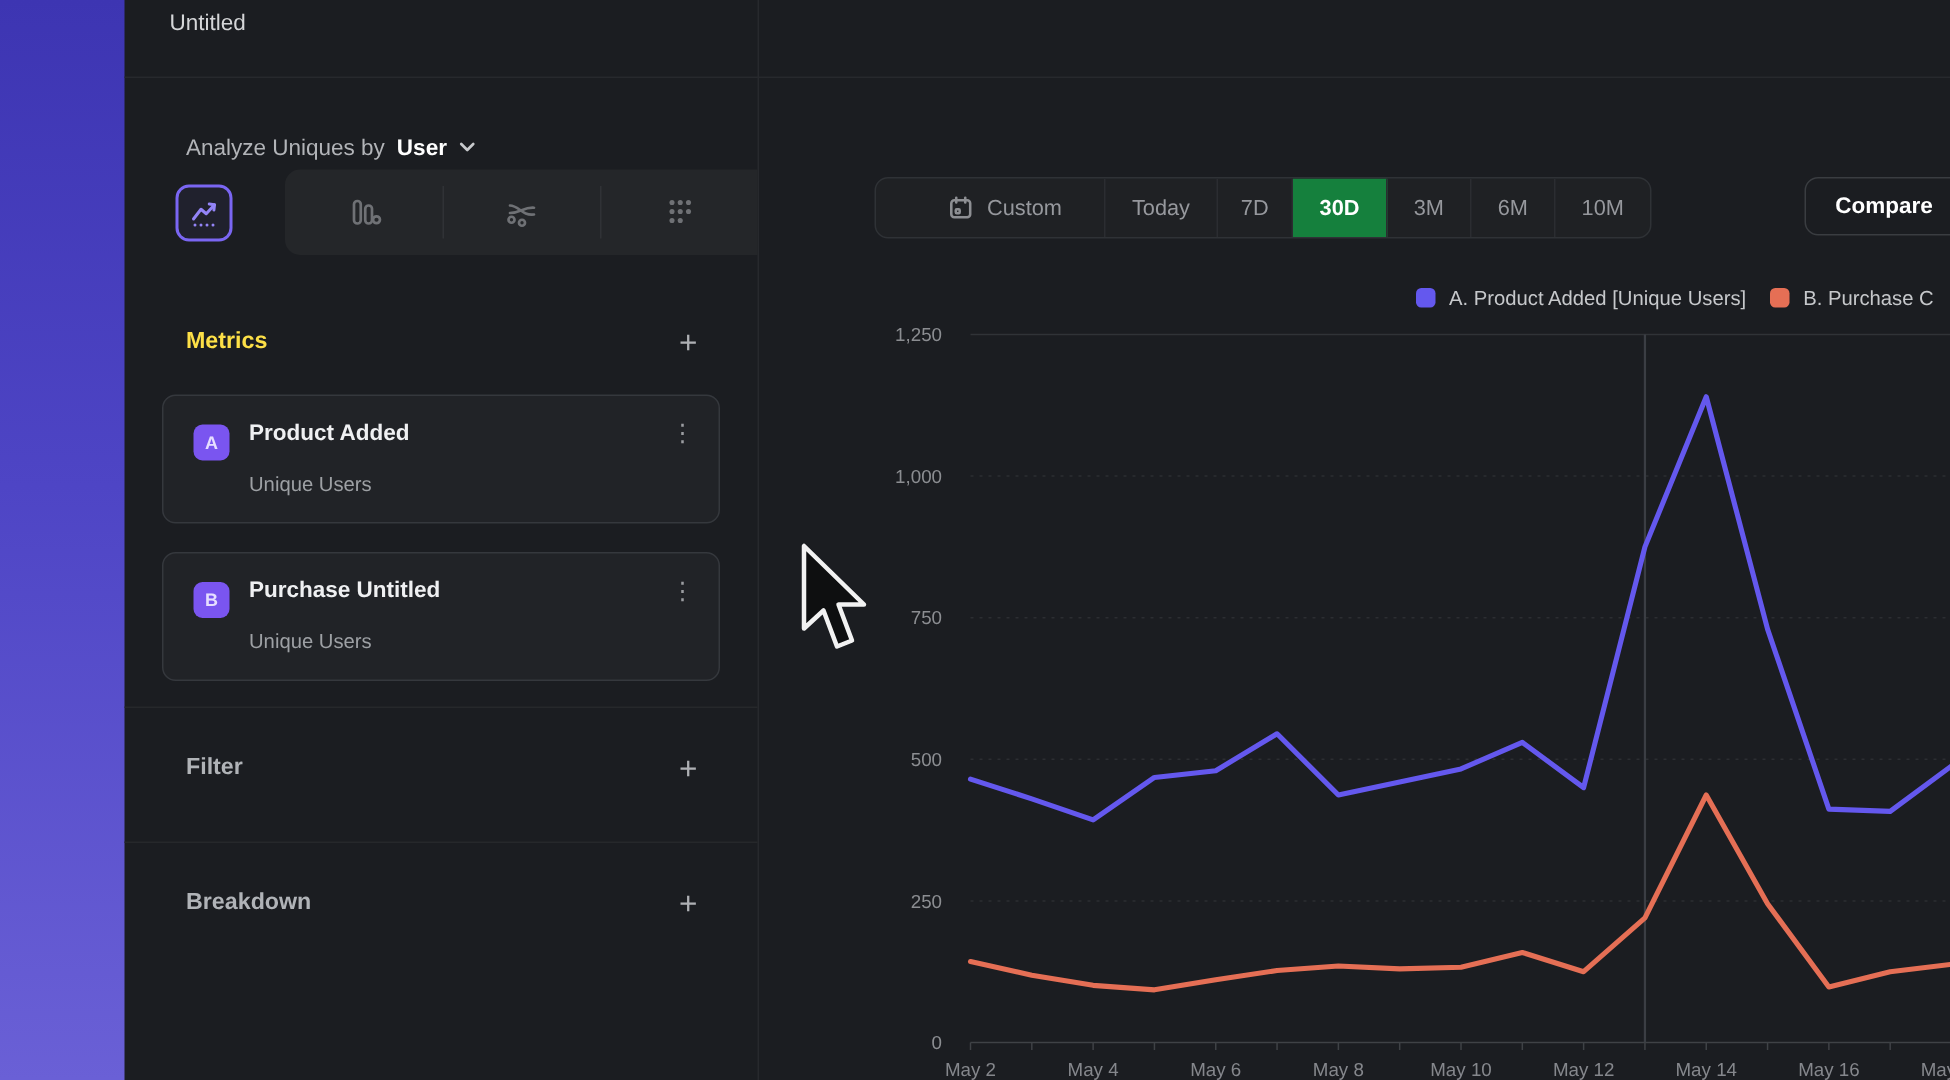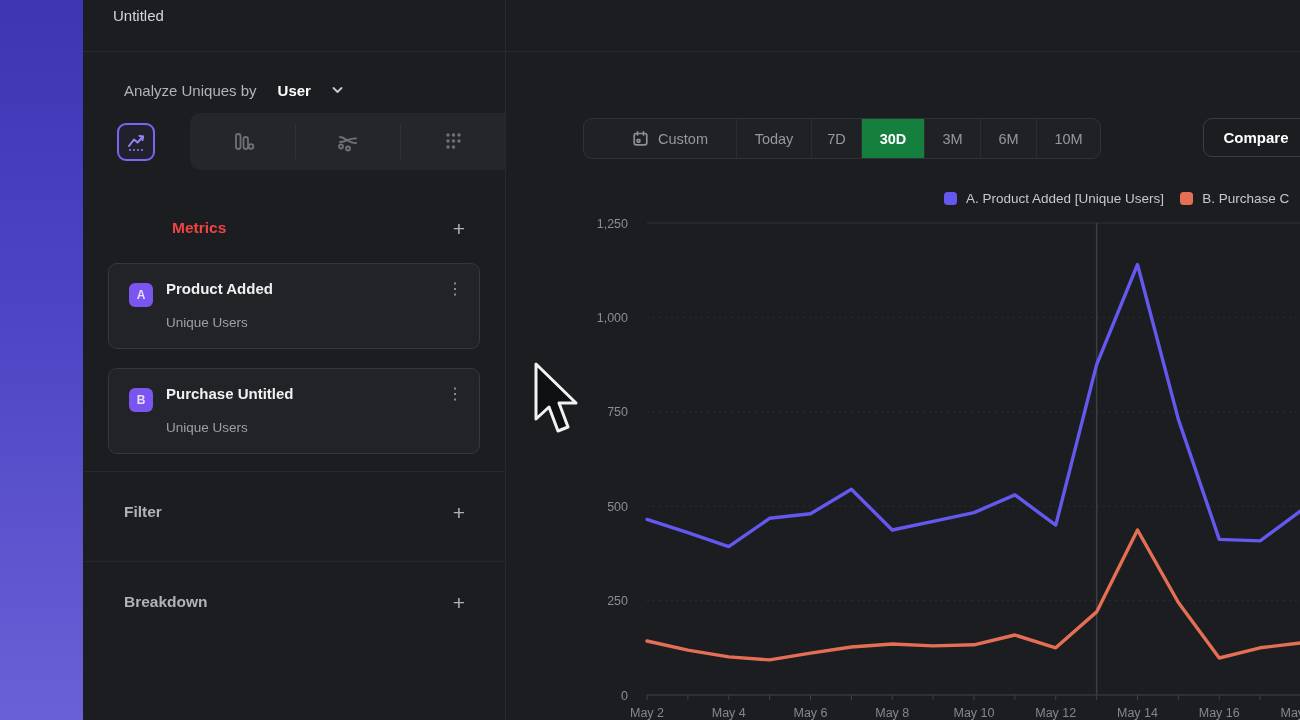--- a/index.html
+++ b/index.html
@@ -11,37 +11,37 @@
          background:linear-gradient(180deg,#3d35b2 0%,#4e45c5 45%,#6a60d6 100%);}
 
   
   .topbar{position:absolute;left:83px;top:0;width:1217px;height:51px;border-bottom:1px solid #27292d;}
   .doc-title{position:absolute;left:30px;top:7px;font-size:15px;font-weight:500;color:#d5d6d8;}
 
   .vdivider{position:absolute;left:505px;top:0;width:1px;height:720px;background:#27292d;}
 
   
   .sidebar{position:absolute;left:83px;top:51px;width:422px;bottom:0;}
-  .analyze-row{position:absolute;left:0;top:8px;height:62px;width:100%;display:flex;align-items:center;
-               padding-left:41px;box-sizing:border-box;gap:21px;font-size:15px;}
+  .analyze-row{position:absolute;left:0;top:16px;height:62px;width:100%;display:flex;align-items:center;
+               padding-left:41px;box-sizing:border-box;gap:8px;font-size:15px;}
   .analyze-label{color:#b2b4b8;}
   .analyze-value{color:#ffffff;font-weight:700;}
 
   .tabs{position:absolute;left:0;top:62px;width:422px;height:57px;}
   .tabs-raised{position:absolute;left:107px;top:0;right:0;height:57px;background:#242629;
                border-radius:10px 0 0 10px;}
   .tabs-sep{position:absolute;top:11px;bottom:11px;width:1px;background:#303236;}
   .tab-cell{position:absolute;top:0;height:57px;width:105px;display:flex;align-items:center;justify-content:center;}
   .tab-active-box{width:38px;height:38px;border:2px solid #7a66f2;border-radius:9px;box-sizing:border-box;
                   background:rgba(122,102,245,0.06);display:flex;align-items:center;justify-content:center;}
 
   .metrics-header,.side-row{position:absolute;left:41px;right:40px;height:34px;
                             display:flex;justify-content:space-between;align-items:center;}
   .metrics-header{top:160px;}
-  .section-title{font-size:15.5px;font-weight:700;color:#ef4444;margin-left:48px;}
+  .section-title{font-size:15.5px;font-weight:700;color:#fde047;}
   .row-label{font-size:15.5px;font-weight:600;color:#b0b3b7;}
   .plus{font-size:21px;font-weight:300;color:#aeb0b4;line-height:1;}
 
   .metric-card{position:absolute;left:25px;width:372px;height:86px;background:#212327;
                border:1px solid #35383d;border-radius:9px;box-sizing:border-box;}
   .card-a{top:212px;} .card-b{top:317px;}
   .badge{position:absolute;left:20px;top:19px;width:24px;height:24px;border-radius:6px;
          display:flex;align-items:center;justify-content:center;font-size:12px;font-weight:700;color:#e6deff;}
   .card-title{position:absolute;left:57px;top:16px;font-size:15px;font-weight:600;color:#eff0f2;}
   .kebab{position:absolute;right:16px;top:15px;font-size:16px;color:#9b9da1;}

